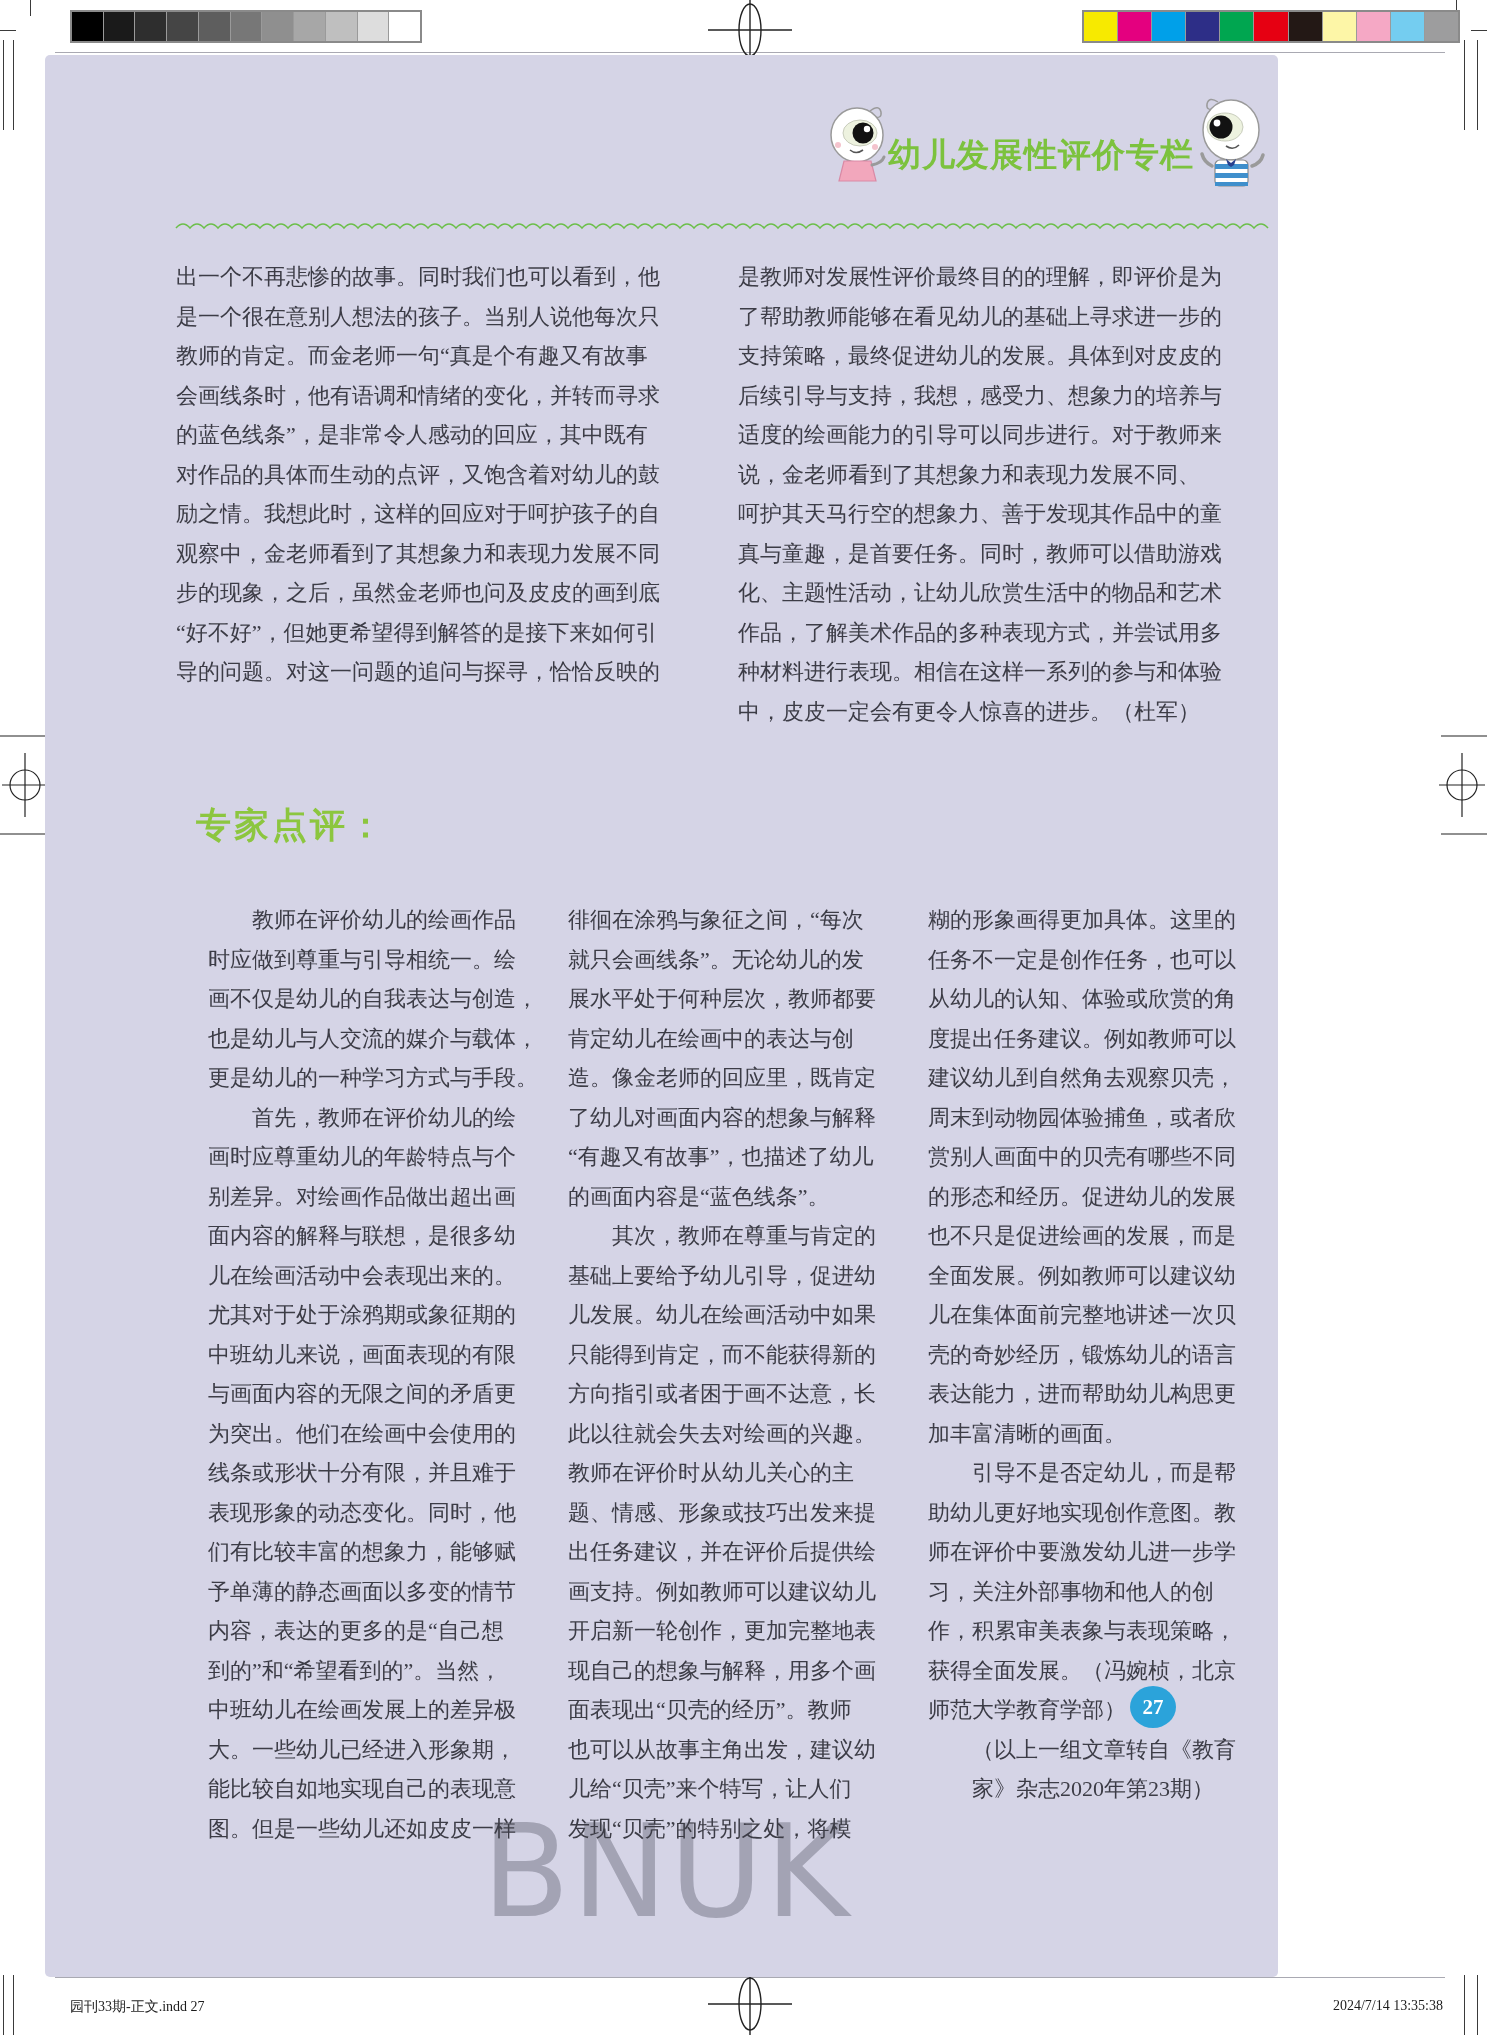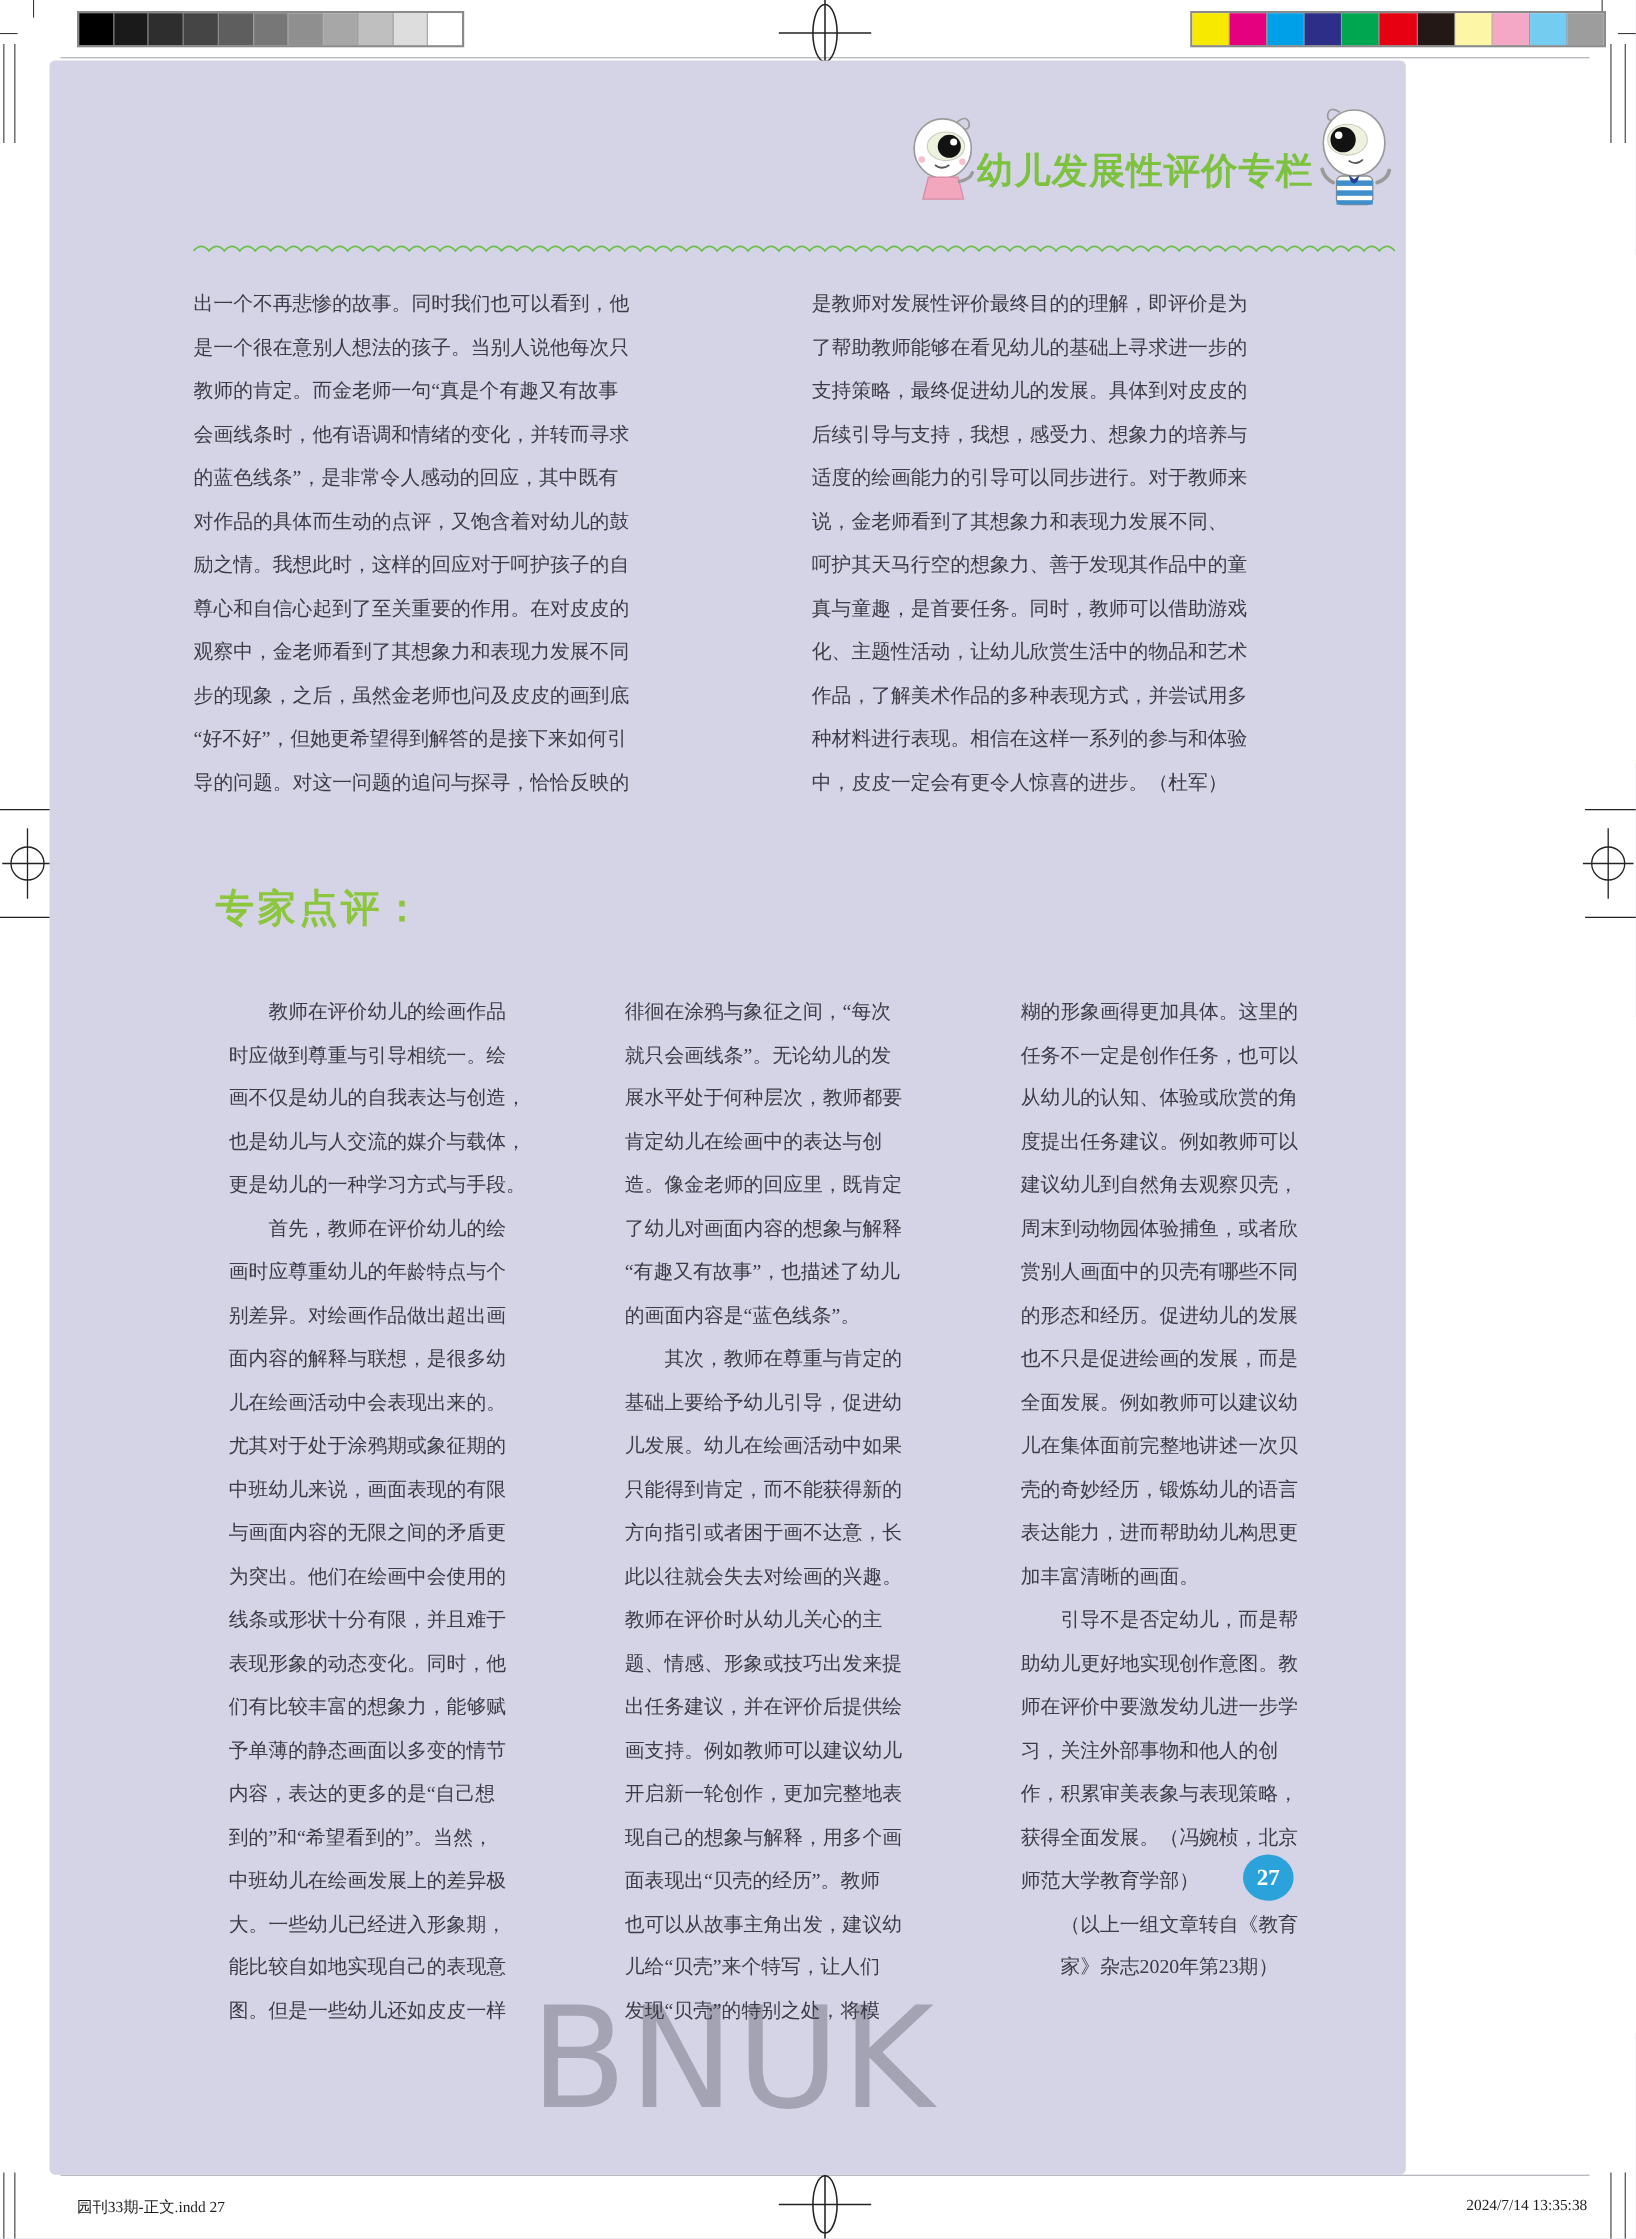--- a/index.html
+++ b/index.html
@@ -19,21 +19,21 @@
   
   .page{position:absolute;left:45px;top:55px;width:1233px;height:1922px;background:#d5d4e6;border-radius:5px;}
   
   .header-title{
     position:absolute;left:888px;top:133px;width:310px;height:42px;
     font-size:33px;font-weight:bold;letter-spacing:1px;color:#7cc23e;
     font-family:"Liberation Sans",sans-serif;white-space:nowrap;
   }
   .mascot{position:absolute;}
   
-  .textcol{position:absolute;color:#3c3c46;font-size:18px;
+  .textcol{position:absolute;color:#3c3c46;font-size:22px;
     font-family:"Liberation Serif","DejaVu Serif",serif;}
   .textcol .line{height:39.5px;line-height:39.5px;white-space:nowrap;}
   #intro-left{left:176px;top:257px;width:536px;}
   #intro-right{left:738px;top:257px;width:536px;}
   .expert-heading{
     position:absolute;left:196px;top:802px;font-size:35px;font-weight:bold;
     letter-spacing:3px;color:#8cc63f;font-family:"Liberation Sans",sans-serif;white-space:nowrap;
   }
   #expert-col1{left:208px;top:900px;width:336px;}
   #expert-col2{left:568px;top:900px;width:336px;}
@@ -167,21 +167,20 @@
 </svg>
 
 <div id="intro-left" class="textcol">
     <div class="line">出一个不再悲惨的故事。同时我们也可以看到，他</div>
     <div class="line">是一个很在意别人想法的孩子。当别人说他每次只</div>
     <div class="line">教师的肯定。而金老师一句“真是个有趣又有故事</div>
     <div class="line">会画线条时，他有语调和情绪的变化，并转而寻求</div>
     <div class="line">的蓝色线条”，是非常令人感动的回应，其中既有</div>
     <div class="line">对作品的具体而生动的点评，又饱含着对幼儿的鼓</div>
     <div class="line">励之情。我想此时，这样的回应对于呵护孩子的自</div>
-    <div class="line">尊心和自信心起到了至关重要的作用。在对皮皮的</div>
     <div class="line">观察中，金老师看到了其想象力和表现力发展不同</div>
     <div class="line">步的现象，之后，虽然金老师也问及皮皮的画到底</div>
     <div class="line">“好不好”，但她更希望得到解答的是接下来如何引</div>
     <div class="line">导的问题。对这一问题的追问与探寻，恰恰反映的</div>
   </div>
 <div id="intro-right" class="textcol">
     <div class="line">是教师对发展性评价最终目的的理解，即评价是为</div>
     <div class="line">了帮助教师能够在看见幼儿的基础上寻求进一步的</div>
     <div class="line">支持策略，最终促进幼儿的发展。具体到对皮皮的</div>
     <div class="line">后续引导与支持，我想，感受力、想象力的培养与</div>

